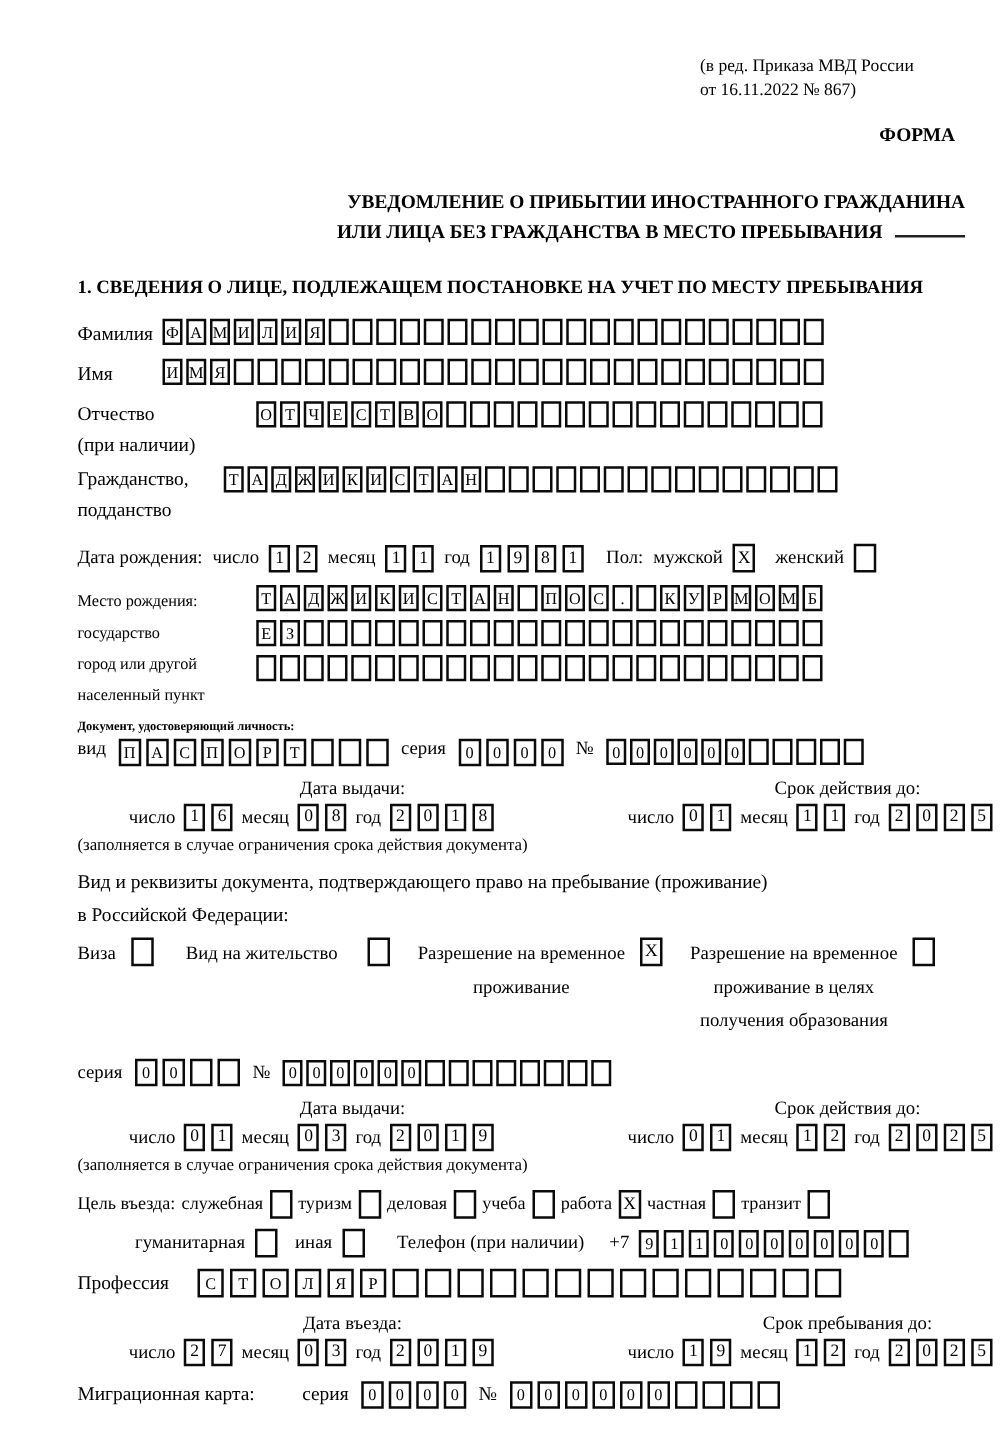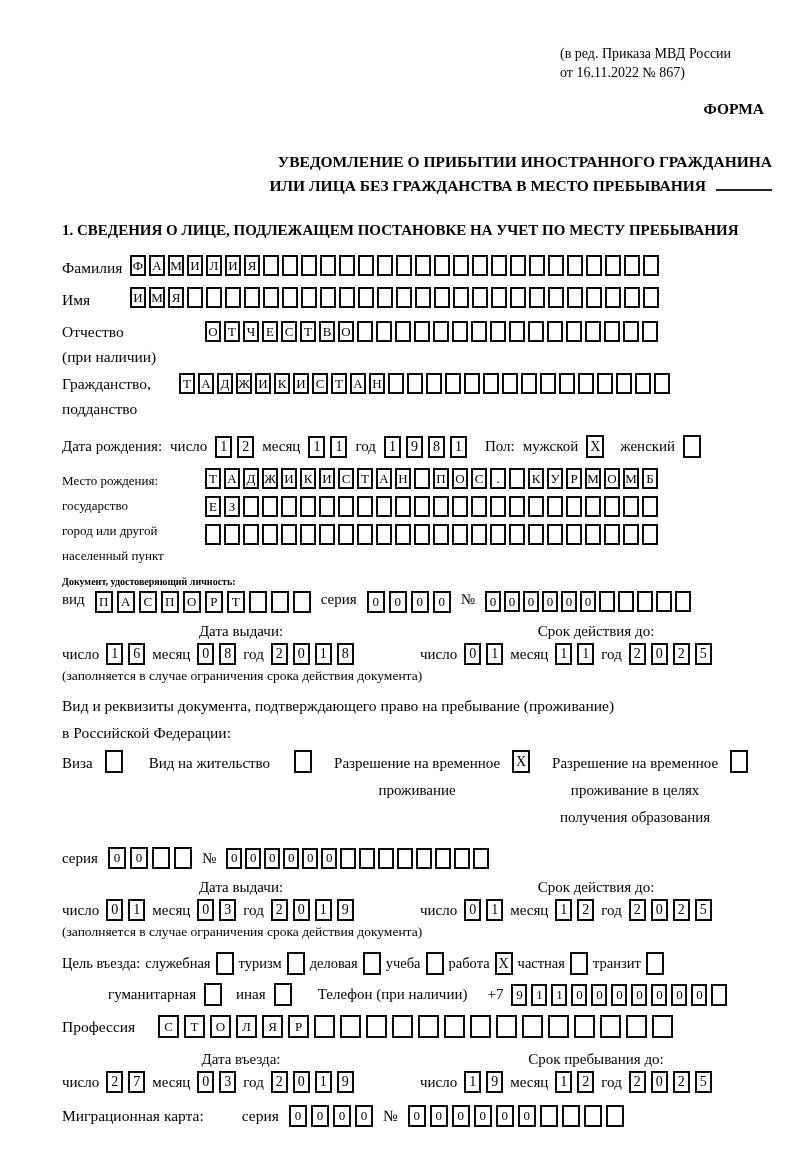--- a/index.html
+++ b/index.html
@@ -26,21 +26,21 @@
   .cells.num  { gap:4px; }  .cells.num  .cell { width:18px; height:22px; }
   .cells.date { gap:5px; }  .cells.date .cell { width:17px; height:22px; font-size:14px; }
   .cells.wide { gap:5px; }  .cells.wide .cell { width:21px; height:23px; }
   .cells.ph   { gap:4px; }  .cells.ph   .cell { width:16px; height:22px; }
   .cells.cbx  { gap:0; }    .cells.cbx  .cell { width:18px; height:23px; font-size:14px; }
 
   .stack > .cells { margin-bottom:7px; }
   .doc-heading { margin-top:8px; font-weight:bold; font-size:10px; }
 
   .dates2 { display:flex; margin-top:8px; }
-  .dcol { flex-shrink:0; }
+  .dcol { flex-shrink:0;margin-left:41px; }
   .dcol.left { width:358px; }
   .dcol.right { width:352px; }
   .dhead { font-size:15px; text-align:center; line-height:20px; }
   .dline { display:flex; align-items:center; gap:7px; font-size:15px; margin-top:2px; }
   .note  { text-align:left; font-size:13.5px; margin-top:3px; }
 
   .para { font-size:15.5px; line-height:27px; margin-top:8px; }
   .optrow { display:flex; align-items:flex-start; gap:12px; margin-top:4px; font-size:15px; }
   .optlbl { text-align:center; line-height:27px; }
   .purpose-row { display:flex; align-items:center; gap:5px; font-size:14.5px; margin-top:12px; }

